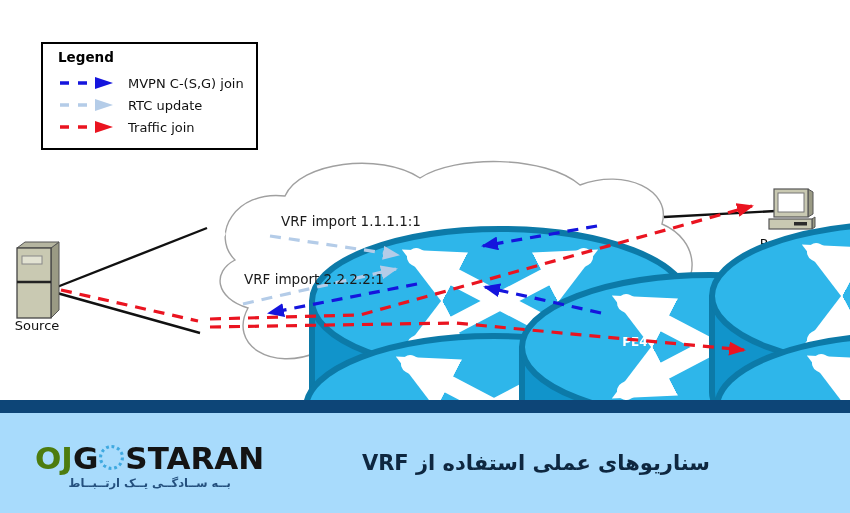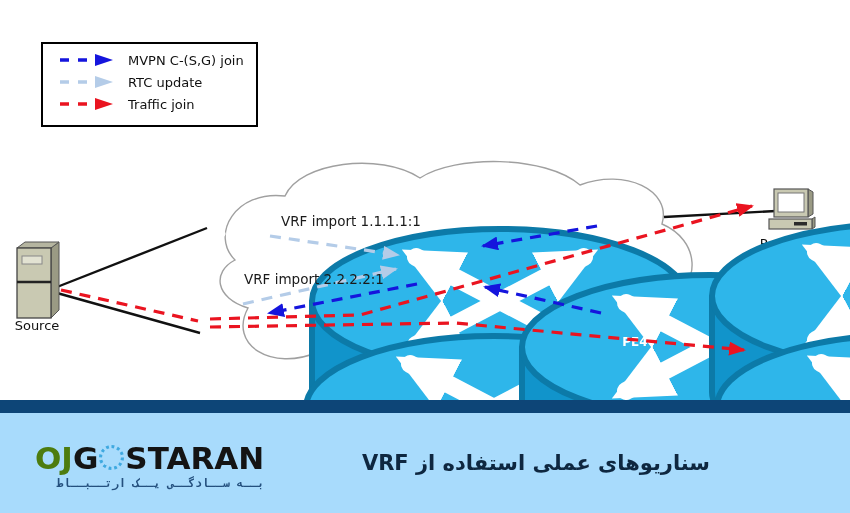--- a/index.html
+++ b/index.html
@@ -23,21 +23,21 @@
   .footer-bg{left:0;top:413px;width:850px;height:100px;background:#a8dbfc;}
   .logo{left:35px;top:443px;line-height:1;}
   .logo-main{font-size:31px;font-weight:bold;color:#141414;letter-spacing:0;}
   .logo-oj{color:#4d7c0f;}
   .logo-o{
     display:inline-block;width:19px;height:19px;border:3px dotted #3fa9e0;
     border-radius:50%;vertical-align:baseline;position:relative;top:1px;margin:0 1px;
   }
   .logo-tagline{
     font-size:11.5px;font-weight:bold;color:#24507e;margin-top:4px;
-    direction:rtl;text-align:right;letter-spacing:1px;font-family:Liberation Mono, monospace;
+    direction:rtl;text-align:center;letter-spacing:1px;
   }
   .banner-title{
     right:140px;top:451px;direction:rtl;
     font-size:21px;font-weight:bold;color:#0e2740;white-space:nowrap;
   }
   
   text{font-family:"DejaVu Sans",sans-serif;}
   .node-label{font-size:13px;fill:#111;}
   .router-label{font-size:12px;font-weight:bold;fill:#ffffff;}
   .vrf-label{font-size:13.5px;fill:#1a1a1a;}
@@ -162,20 +162,21 @@
     <line x1="61" y1="290" x2="198" y2="321"></line>
     <path d="M210,319 L360,315 L752,206" marker-end="url(#m-red)"></path>
     <path d="M210,327 L455,323 L744,350" marker-end="url(#m-red)"></path>
   </g>
 
   <text class="vrf-label" x="281" y="226">VRF import 1.1.1.1:1</text>
   <text class="vrf-label" x="244" y="284">VRF import 2.2.2.2:1</text>
 </svg>
 
 <div class="abs legend">
+  <div class="legend-title">Legend</div>
 
   <div class="legend-row">
     <svg width="58" height="14" viewBox="0 0 58 14">
       <line x1="2" y1="7" x2="37" y2="7" stroke="#1515dd" stroke-width="3.4" stroke-dasharray="9 9"></line>
       <polygon points="37,1 55,7 37,13" fill="#1515dd"></polygon>
     </svg>
     <span>MVPN C-(S,G) join</span>
   </div>
 
   <div class="legend-row">

